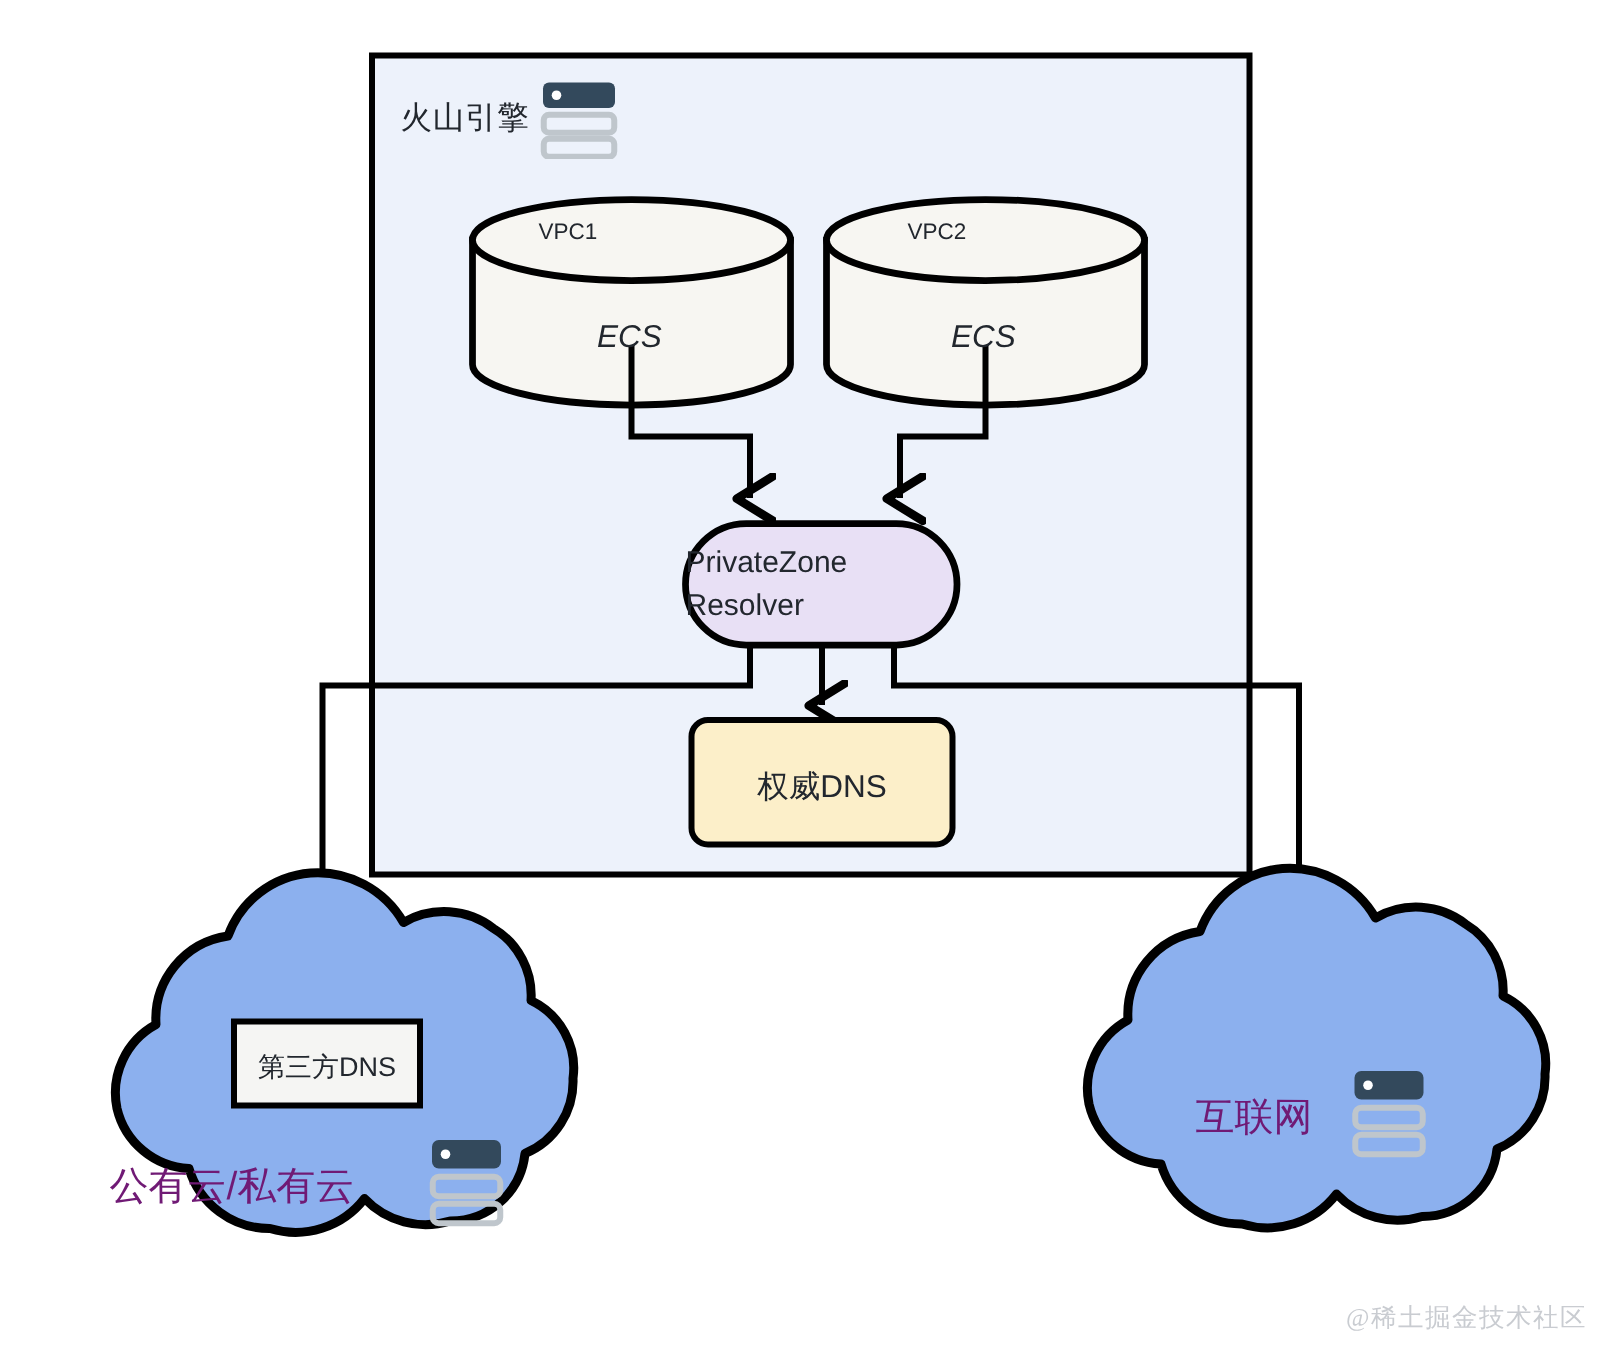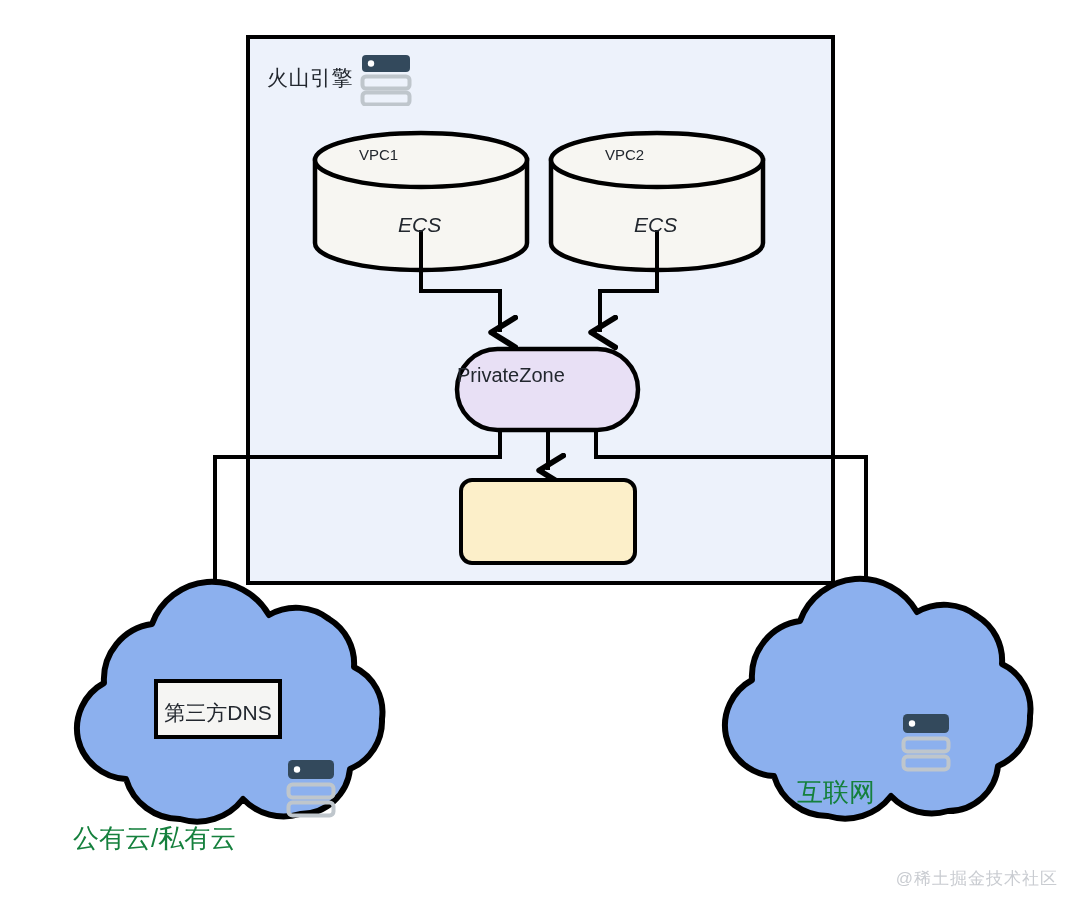--- a/index.html
+++ b/index.html
@@ -43,35 +43,35 @@
   }
   .lbl-resolver {
     font-size: 20px;
     text-align: left;
     line-height: 29px;
   }
   .lbl-authdns {
     font-size: 21px;
   }
   .lbl-thirdparty {
-    font-size: 21px;
+    font-size: 18px;
   }
   .lbl-cloudname {
     font-size: 26px;
-    color: #15803d;
-    margin-top: 48px;
+    color: #701a75;
   }
   .watermark {
     position: absolute;
     right: 22px;
     bottom: 14px;
     font-size: 17px;
     color: #c9ccd1;
     letter-spacing: 1px;
     white-space: nowrap;
+    font-family: Liberation Serif, serif;
   }
   .srv-icon {
     position: absolute;
   }
 </style>
 </head>
 <body>
 
 <div id="canvas">
 
@@ -165,22 +165,24 @@
   <div class="lbl lbl-vpc" style="left:359px; top:146px;">VPC1</div>
 
   <div class="lbl lbl-ecs" style="left:398px; top:213px;">ECS</div>
 
   <div class="lbl lbl-vpc" style="left:566px; top:146px;margin-left:39px;">VPC2</div>
 
   <div class="lbl lbl-ecs" style="left:634px; top:213px;">ECS</div>
 
   <div class="lbl lbl-resolver" style="left:457px; top:361px; width:181px;">
     <div>PrivateZone</div>
+    <div>Resolver</div>
   </div>
 
+  <div class="lbl lbl-authdns" style="left:461px; top:510px; width:174px; text-align:center;">权威DNS</div>
 
   <div class="lbl lbl-thirdparty" style="left:156px; top:699px; width:124px; text-align:center;">第三方DNS</div>
 
   <div class="lbl lbl-cloudname" style="left:73px; top:773px;">公有云/私有云</div>
 
   <svg class="srv-icon" style="left:285px; top:757px;" width="54" height="62" viewBox="0 0 54 62">
     <rect x="3" y="3" width="46" height="19" rx="4.5" fill="#33495C"></rect>
     <circle cx="12" cy="12.5" r="3.2" fill="#ffffff"></circle>
     <rect x="3.5" y="27.5" width="45" height="13" rx="4" fill="none" stroke="#BFC6CC" stroke-width="4"></rect>
     <rect x="3.5" y="45.5" width="45" height="13" rx="4" fill="none" stroke="#BFC6CC" stroke-width="4"></rect>

